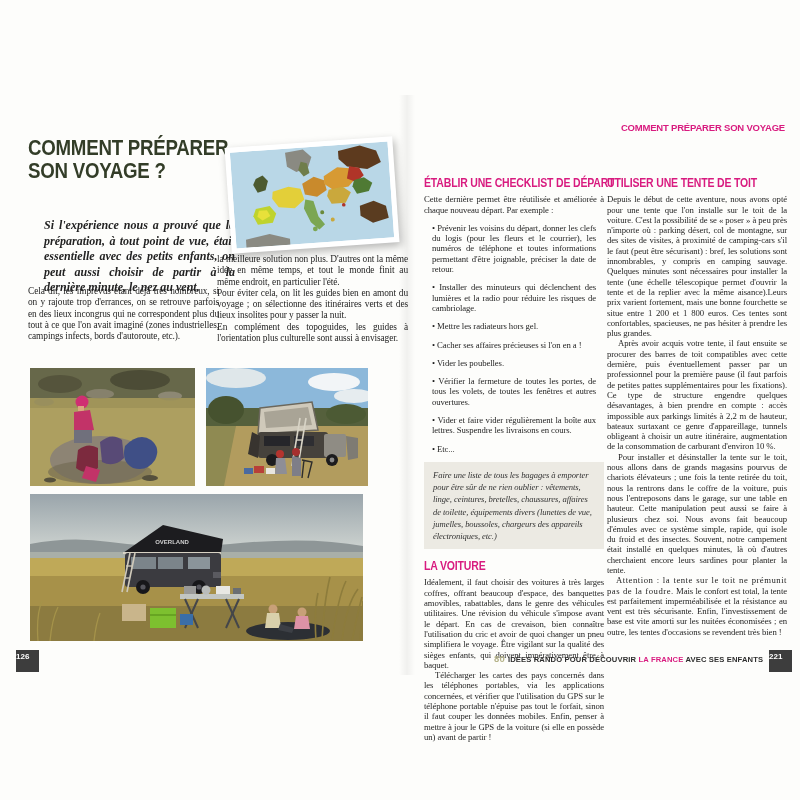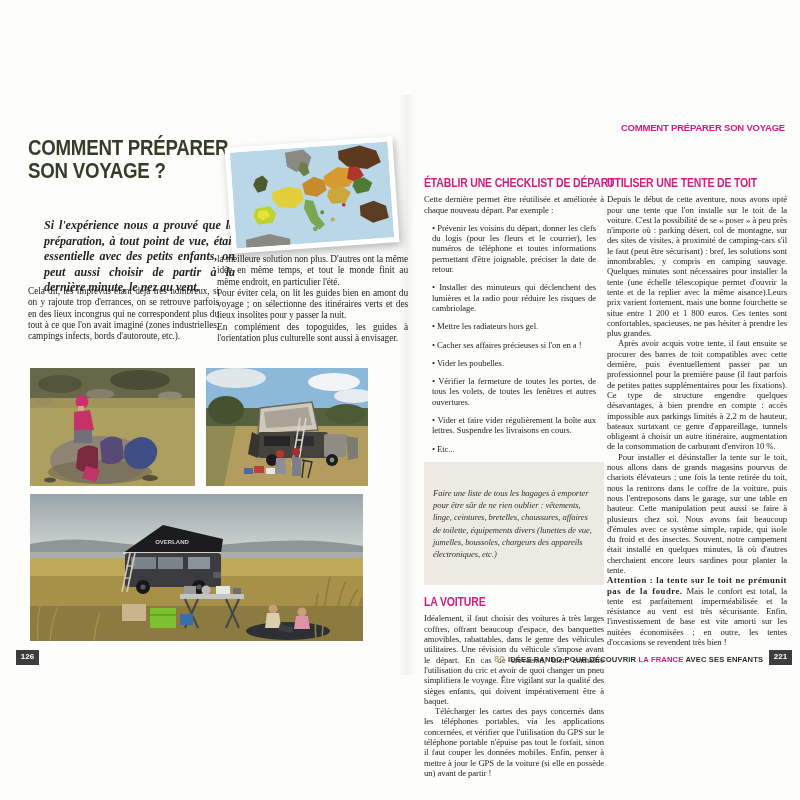--- a/index.html
+++ b/index.html
@@ -36,28 +36,28 @@
   .running-header{position:absolute;right:15px;top:122px;
     font-family:"Liberation Sans",sans-serif;font-weight:bold;font-size:9.5px;color:#d81b7f;letter-spacing:-.2px;margin-left:8px;}
   .rcol{position:absolute;width:180px;font-size:8.7px;line-height:10.3px;text-align:justify;letter-spacing:-.08px;}
   .rcol p{margin:0;}
   .rcol1{left:424px;top:178px;}
   .rcol2{left:607px;top:178px;}
   .section-title{margin:0 0 6px 0;font-family:"Liberation Sans",sans-serif;font-weight:bold;
     font-size:12.5px;color:#d81b7f;letter-spacing:-.2px;transform:scaleX(.84);transform-origin:left top;white-space:nowrap;}
   .section-title.later{margin-top:12px;}
   .bullets div{margin:8px;}
-  .notebox{background:#eceae3;margin:8px 0 4px 0;padding:25px 9px;
+  .notebox{background:#eceae3;margin:8px 0 4px 0;padding:7px 9px;
     font-style:italic;font-size:8.6px;line-height:1.42;color:#333;text-align:left;}
   .attention{margin-top:9px;}
-  .attention .bold{font-weight:bold;letter-spacing:.5px;}
+  .attention .bold{font-weight:normal;letter-spacing:.5px;margin-left:9px;}
 
   
-  .pagenum{position:absolute;top:650px;width:23px;height:15px;background:#3d3d3d;color:#fff;
-    font-family:"Liberation Sans",sans-serif;font-weight:bold;font-size:8px;line-height:13px;text-align:center;}
+  .pagenum{position:absolute;top:650px;width:23px;height:22px;background:#3d3d3d;color:#fff;
+    font-family:"Liberation Sans",sans-serif;font-weight:bold;font-size:8px;line-height:13px;}
   .pagenum-left{left:16px;}
   .pagenum-right{left:769px;}
   .footer-series{position:absolute;top:651px;left:494px;white-space:nowrap;
     font-family:"Liberation Sans",sans-serif;font-weight:bold;font-size:7.6px;line-height:16px;color:#2e2e2e;letter-spacing:.15px;}
   .footer-series .num{color:#b5b389;font-size:9.5px;margin-right:3px;}
   .footer-series .hl{color:#d81b7f;}
 </style>
 </head>
 <body>
 

